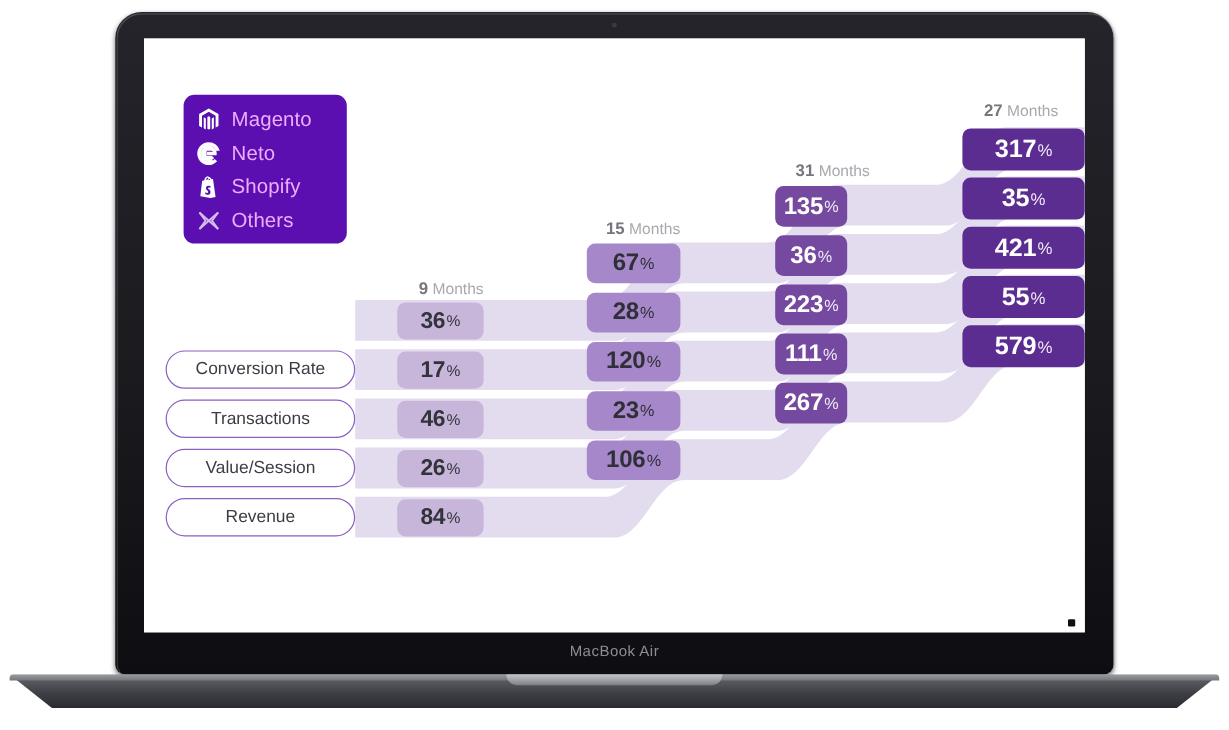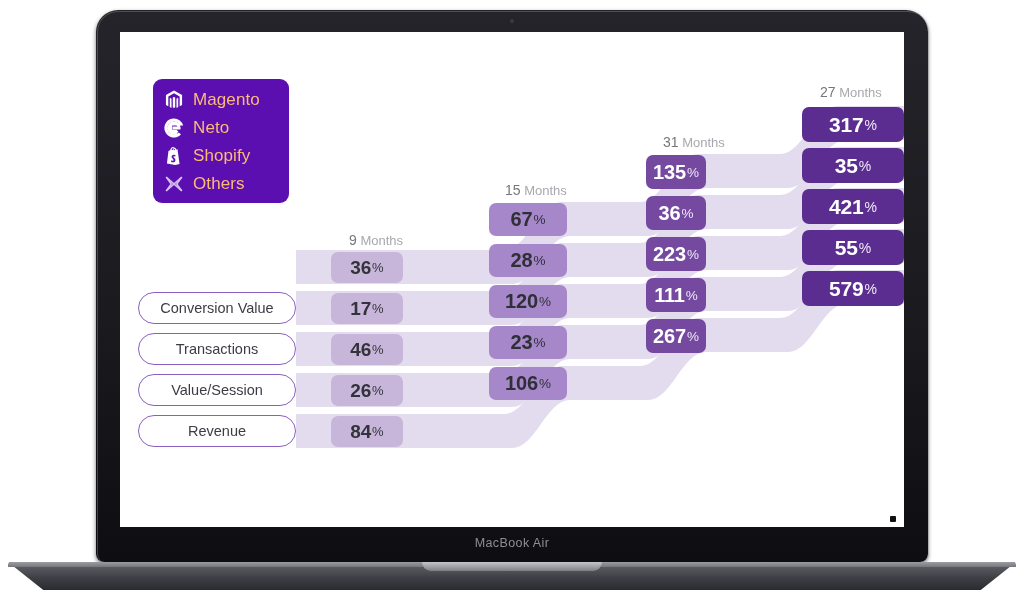--- a/index.html
+++ b/index.html
@@ -67,32 +67,32 @@
   
   .brand-box{
     position:absolute;left:33px;top:47px;width:136px;height:124px;
     background:#5c0fb0;border-radius:9px;
     padding:7px 0 0 0;box-sizing:border-box;
   }
   .brand-row{display:flex;align-items:center;height:28px;padding-left:9px;}
   .brand-ico{width:24px;height:24px;flex:0 0 24px;display:flex;align-items:center;justify-content:center;}
   .brand-ico svg{display:block;}
   .brand-name{
-    color:#fdba74;font-size:17px;margin-left:7px;letter-spacing:.1px;
+    color:#f0abfc;font-size:17px;margin-left:7px;letter-spacing:.1px;
     font-family:"Liberation Sans","DejaVu Sans",sans-serif;
   }
 
   
   .ribbons{position:absolute;left:0;top:0;width:784px;height:495px;}
 
   
   .col-head{
     position:absolute;color:#a8a8ae;font-size:13px;white-space:nowrap;
   }
-  .col-head b{color:#76767e;font-weight:normal;font-size:14px;}
+  .col-head b{color:#76767e;font-weight:bold;font-size:14px;}
 
   .label-pill{
     position:absolute;left:18px;width:158px;height:32px;
     background:#ffffff;border:1.6px solid #8b5fc0;border-radius:17px;
     box-sizing:border-box;display:flex;align-items:center;justify-content:center;
   }
   .label-pill span{
     color:#3c3c44;font-size:14.5px;white-space:nowrap;
   }
 
@@ -246,21 +246,21 @@
       <div class="col-head" style="left:543px;top:102px;">
         <b>31</b>
         <span>Months</span>
       </div>
       <div class="col-head" style="left:700px;top:52px;">
         <b>27</b>
         <span>Months</span>
       </div>
 
       <div class="label-pill" style="top:260px;">
-        <span>Conversion Value</span>
+        <span>Conversion Rate</span>
       </div>
       <div class="label-pill" style="top:301px;">
         <span>Transactions</span>
       </div>
       <div class="label-pill" style="top:342px;">
         <span>Value/Session</span>
       </div>
       <div class="label-pill" style="top:383px;">
         <span>Revenue</span>
       </div>

